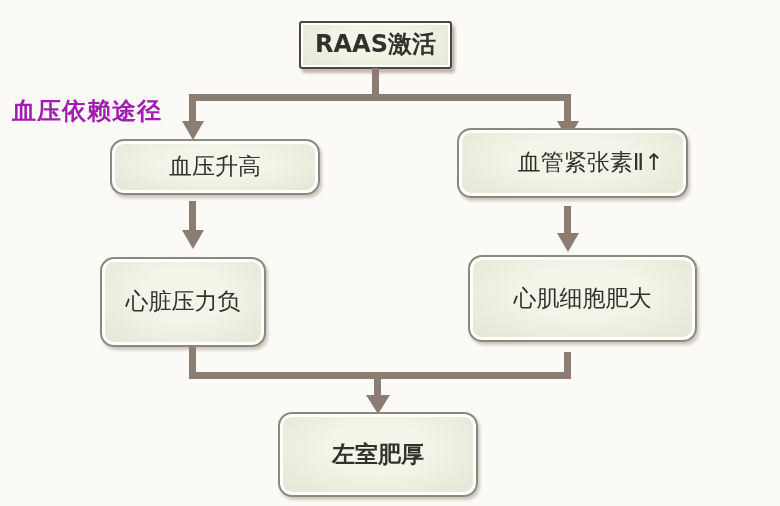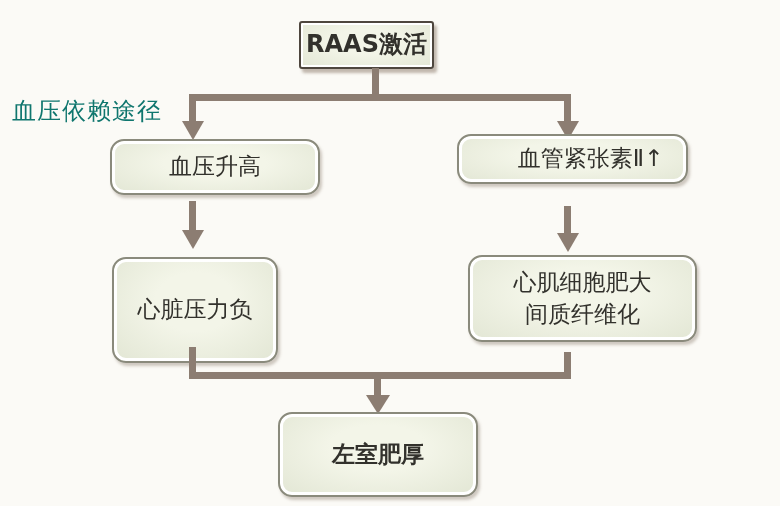--- a/index.html
+++ b/index.html
@@ -44,57 +44,56 @@
     border-top:19px solid #8c7d72;
   }
   .arrow-head.big{
     border-left:12px solid transparent;
     border-right:12px solid transparent;
     border-top:19px solid #8c7d72;
   }
   
   .red-label{
     position:absolute;
-    color:#0f766e;
-    font-weight:normal;
+    color:#a21caf;
+    font-weight:bold;
     font-size:24px;
     white-space:nowrap;
     letter-spacing:1px;
   }
 </style>
 </head>
 <body>
 
 <div class="canvas">
 
-  <div class="node title" style="left:299px;top:21px;width:135px;height:48px;">RAAS激活</div>
+  <div class="node title" style="left:299px;top:21px;width:153px;height:48px;">RAAS激活</div>
 
   <div class="line" style="left:372px;top:68px;width:7px;height:29px;"></div>
   <div class="line" style="left:189px;top:94px;width:382px;height:7px;"></div>
   <div class="line" style="left:189px;top:94px;width:7px;height:30px;"></div>
   <div class="arrow-head" style="left:182px;top:121px;"></div>
   <div class="line" style="left:564px;top:94px;width:7px;height:30px;"></div>
   <div class="arrow-head" style="left:557px;top:121px;"></div>
 
   <div class="red-label" style="left:12px;top:95px;">血压依赖途径</div>
 
   <div class="node round" style="left:93px;top:139px;width:210px;height:56px;margin-left:17px;">血压升高</div>
-  <div class="node round" style="left:457px;top:134px;width:231px;height:50px;padding-left:36px;">血管紧张素Ⅱ↑</div>
+  <div class="node round" style="left:457px;top:128px;width:231px;height:70px;padding-left:36px;">血管紧张素Ⅱ↑</div>
 
   <div class="line" style="left:189px;top:201px;width:7px;height:31px;"></div>
   <div class="arrow-head" style="left:182px;top:230px;"></div>
   <div class="line" style="left:564px;top:206px;width:7px;height:29px;"></div>
   <div class="arrow-head" style="left:557px;top:233px;"></div>
 
-  <div class="node round" style="left:112px;top:257px;width:166px;height:106px;">
+  <div class="node round" style="left:100px;top:257px;width:166px;height:90px;">
     <span>心脏压力负</span>
   </div>
   <div class="node round" style="left:468px;top:255px;width:229px;height:87px;text-align:right;">
     <span>心肌细胞肥大</span>
-    <span>间质纤维化</span>
   </div>
 
   <div class="line" style="left:189px;top:347px;width:7px;height:28px;"></div>
   <div class="line" style="left:564px;top:352px;width:7px;height:23px;"></div>
   <div class="line" style="left:189px;top:372px;width:382px;height:7px;"></div>
   <div class="line" style="left:374px;top:379px;width:7px;height:18px;"></div>
   <div class="arrow-head big" style="left:366px;top:395px;"></div>
 
   <div class="node round" style="left:278px;top:412px;width:200px;height:85px;font-weight:bold;">
     <span>左室肥厚</span>

